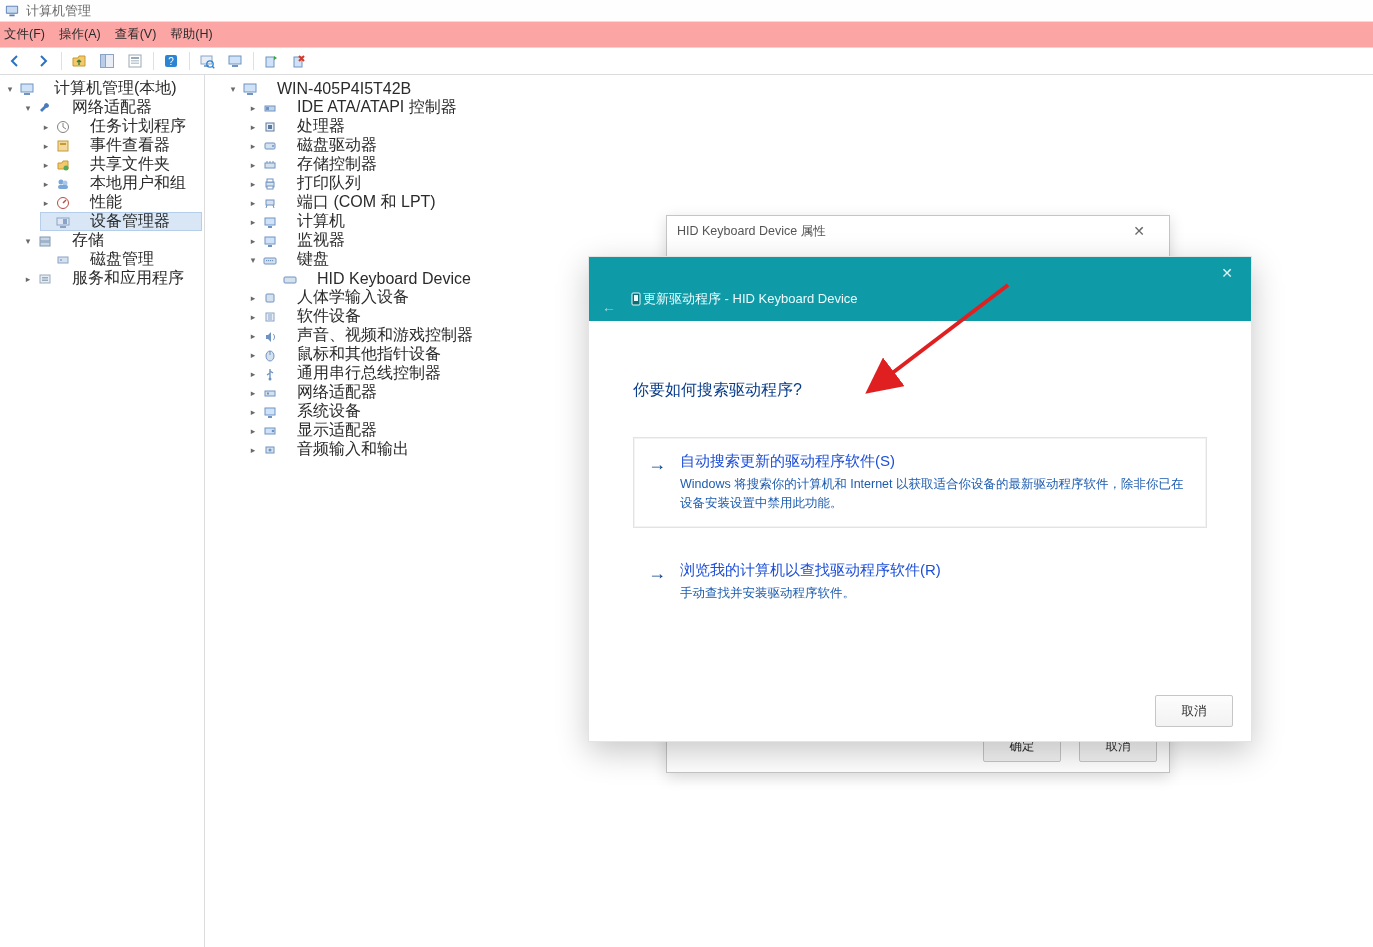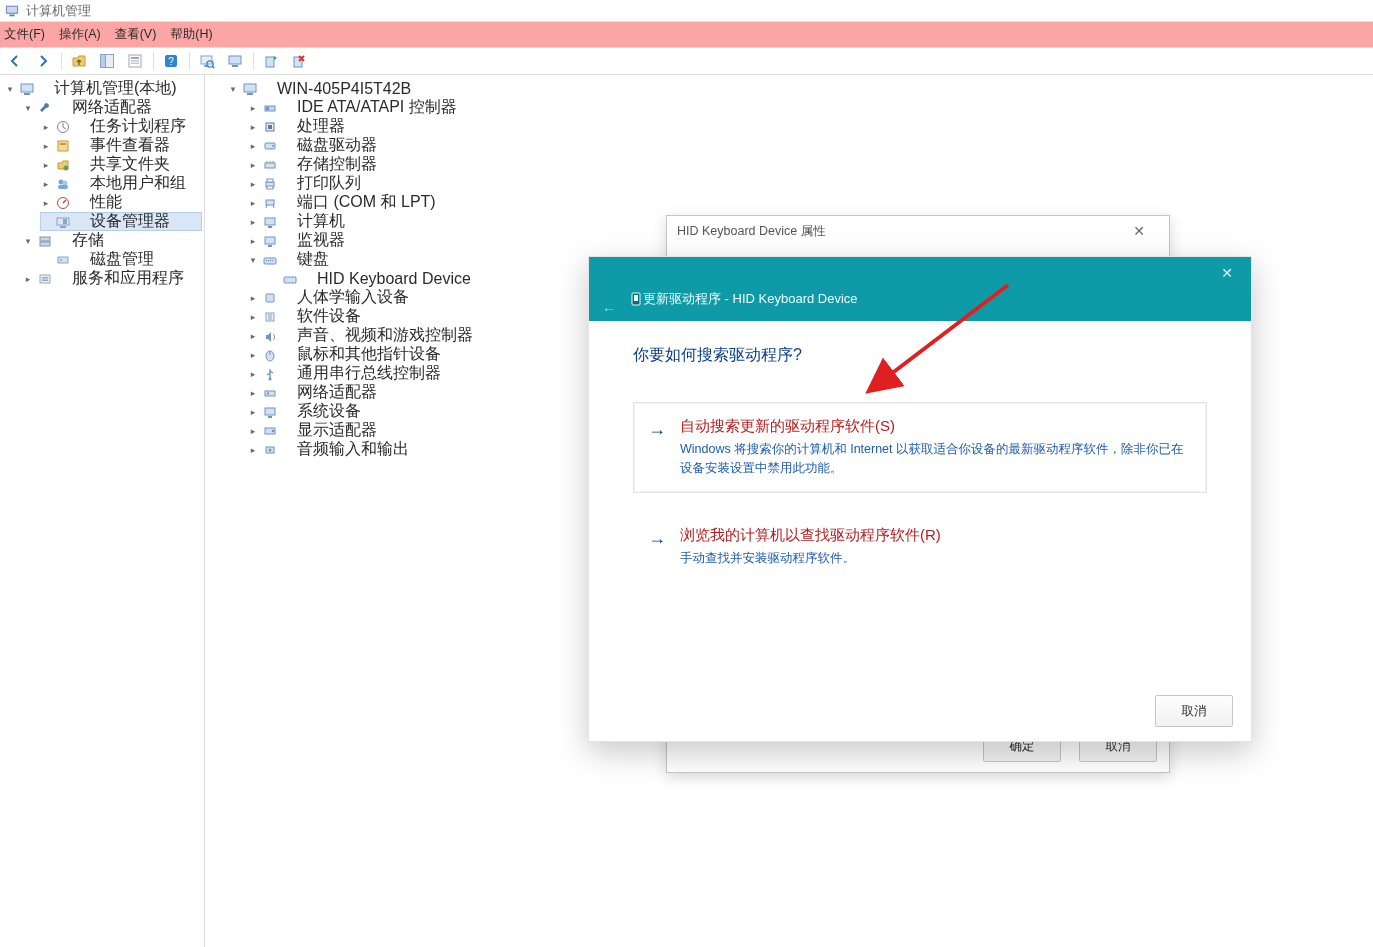--- a/index.html
+++ b/index.html
@@ -249,21 +249,22 @@
       color: #eafcfd;
     }
     .wiz-dev-icon {
       width: 14px;
       height: 14px;
       display: inline-flex;
       align-items: center;
       justify-content: center;
     }
     .wiz-body {
-      padding: 24px 44px 0 44px;
+      padding: 32px 44px 0 44px;
+      margin-top: 27px;
     }
     .wiz-heading {
       color: #0a3e8a;
       font-size: 16px;
       margin-bottom: 36px;
     }
     .choice {
       border: 1px solid transparent;
       padding: 14px 18px 14px 14px;
       margin-bottom: 18px;
@@ -278,21 +279,21 @@
     }
     .arrow-ico {
       color: #0a3e8a;
       font-size: 18px;
       line-height: 20px;
       width: 18px;
       flex: none;
       padding-top: 2px;
     }
     .choice-title {
-      color: #b91c1c;
+      color: #1d4ed8;
       font-size: 15px;
       margin-bottom: 4px;
     }
     .choice-desc {
       color: #1d5cb0;
       font-size: 12.5px;
       line-height: 1.5;
     }
     .wiz-foot {
       position: absolute;

